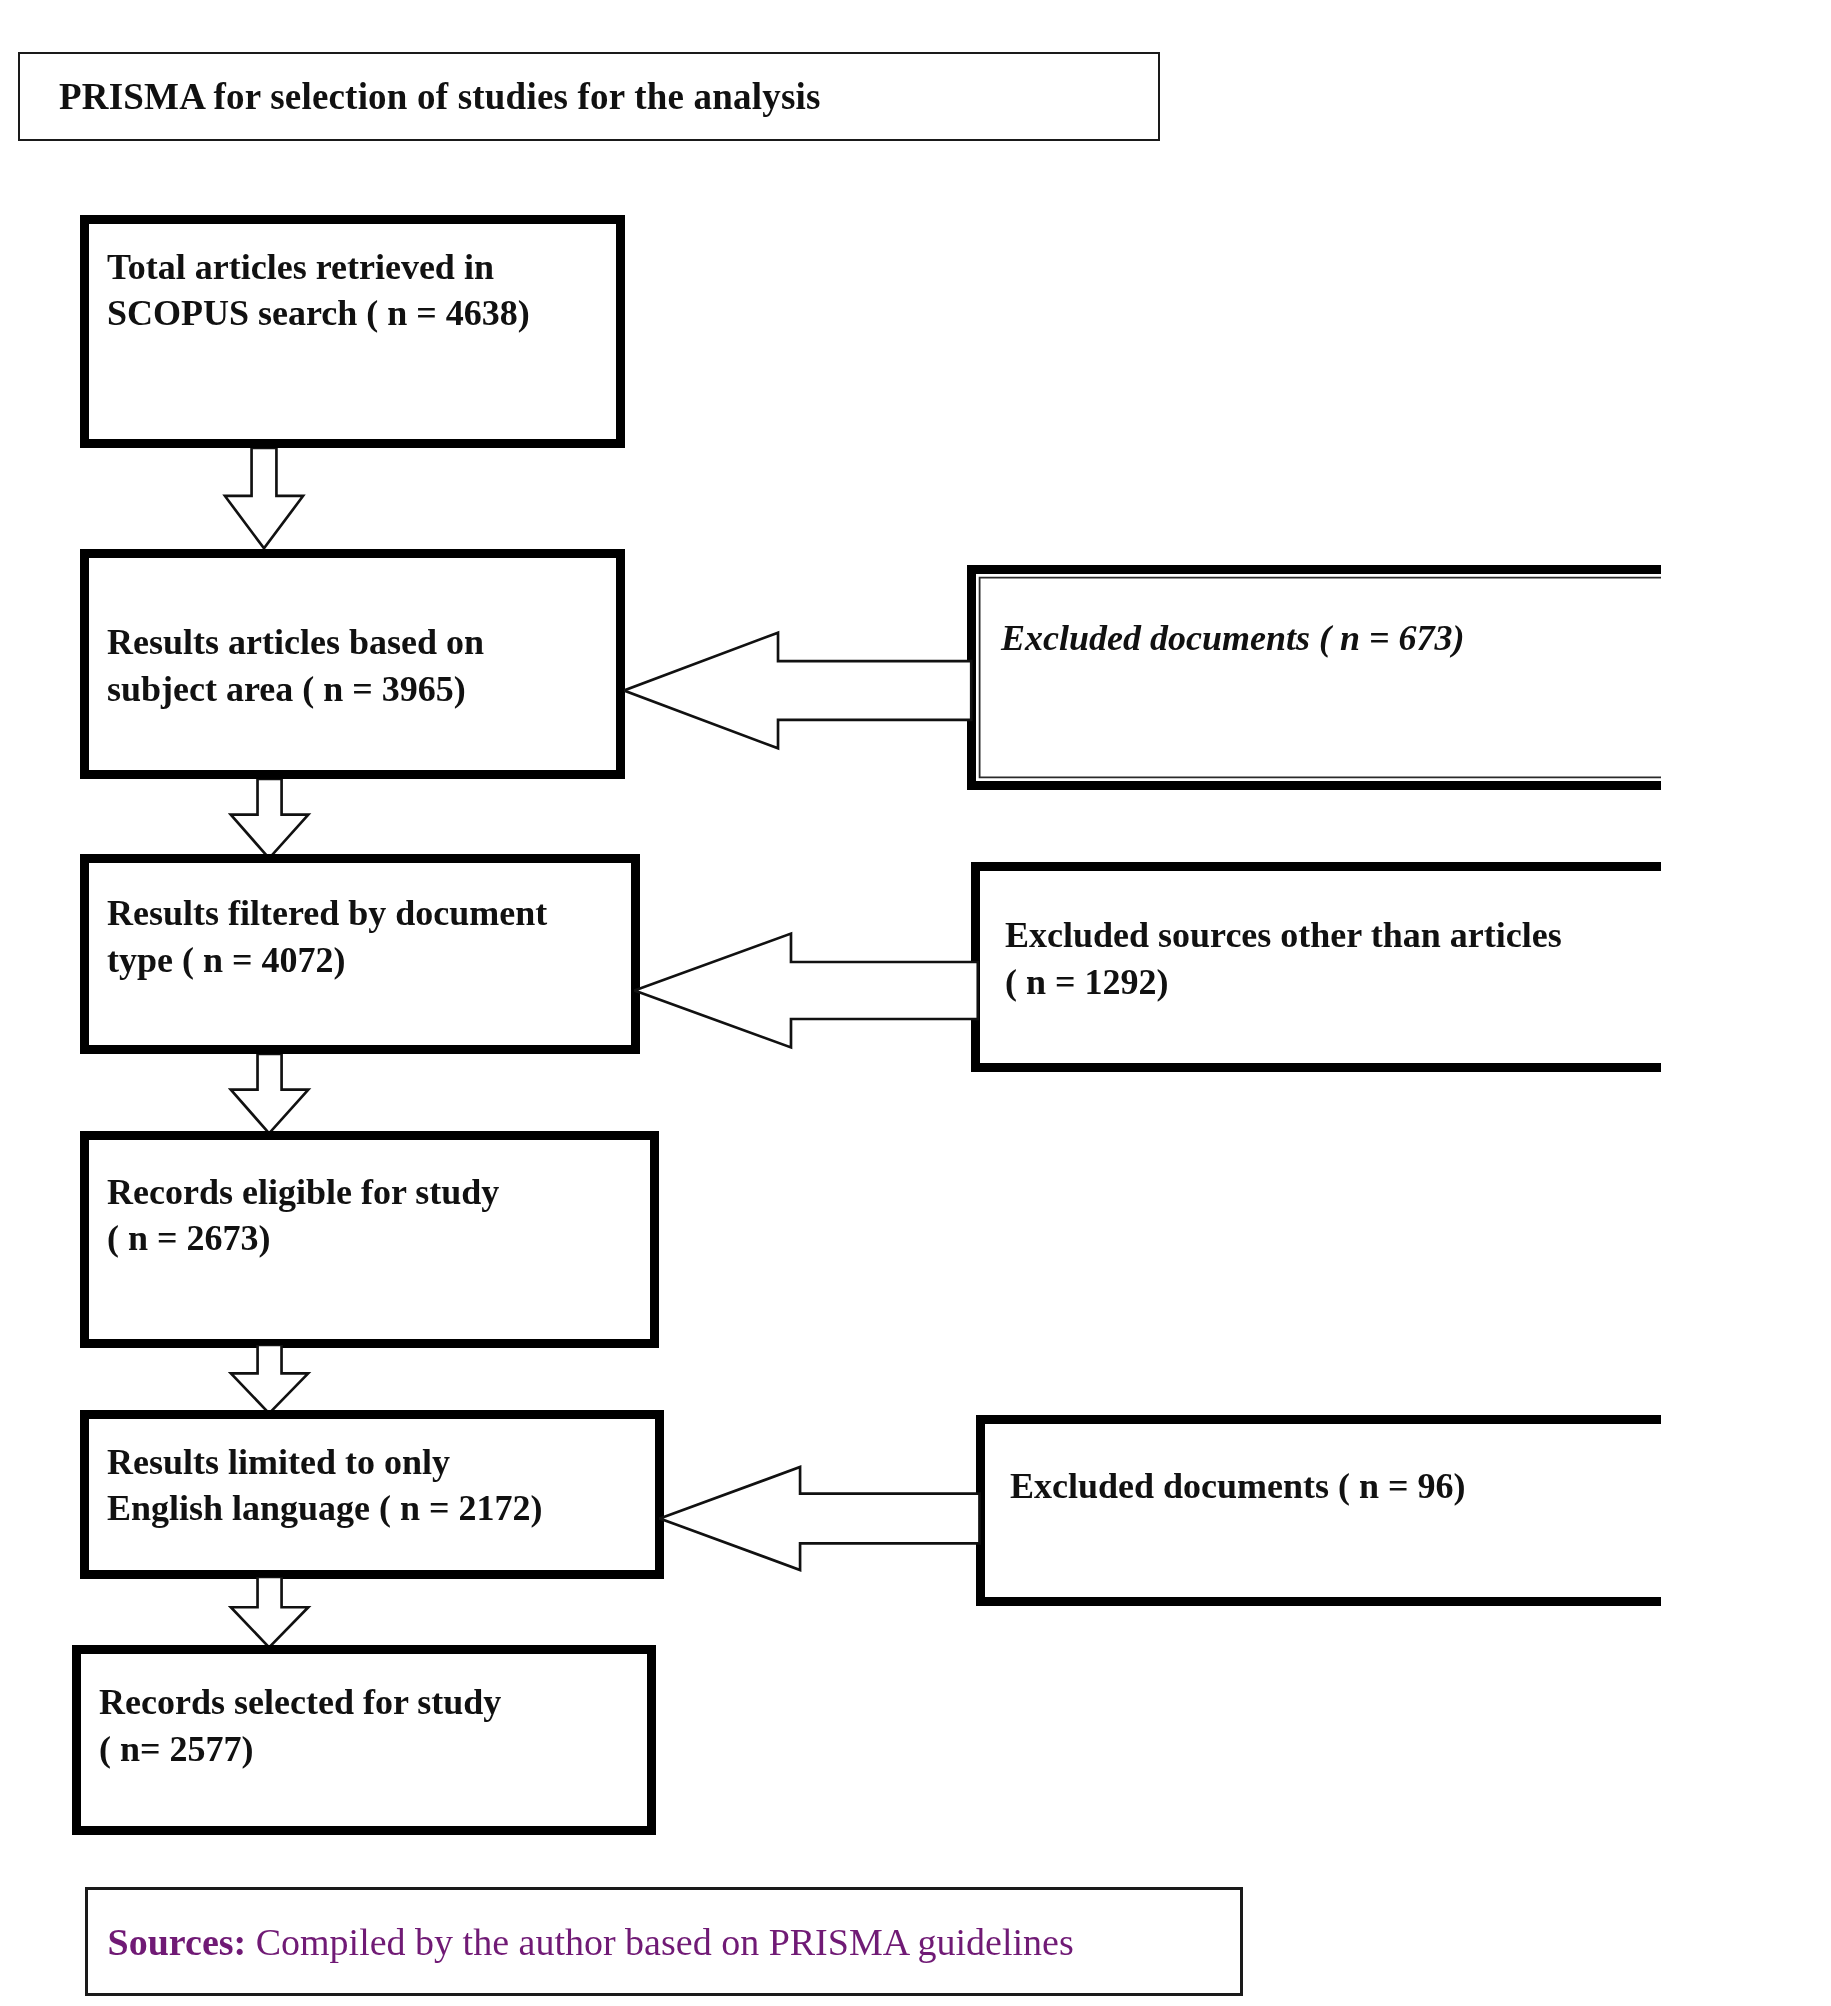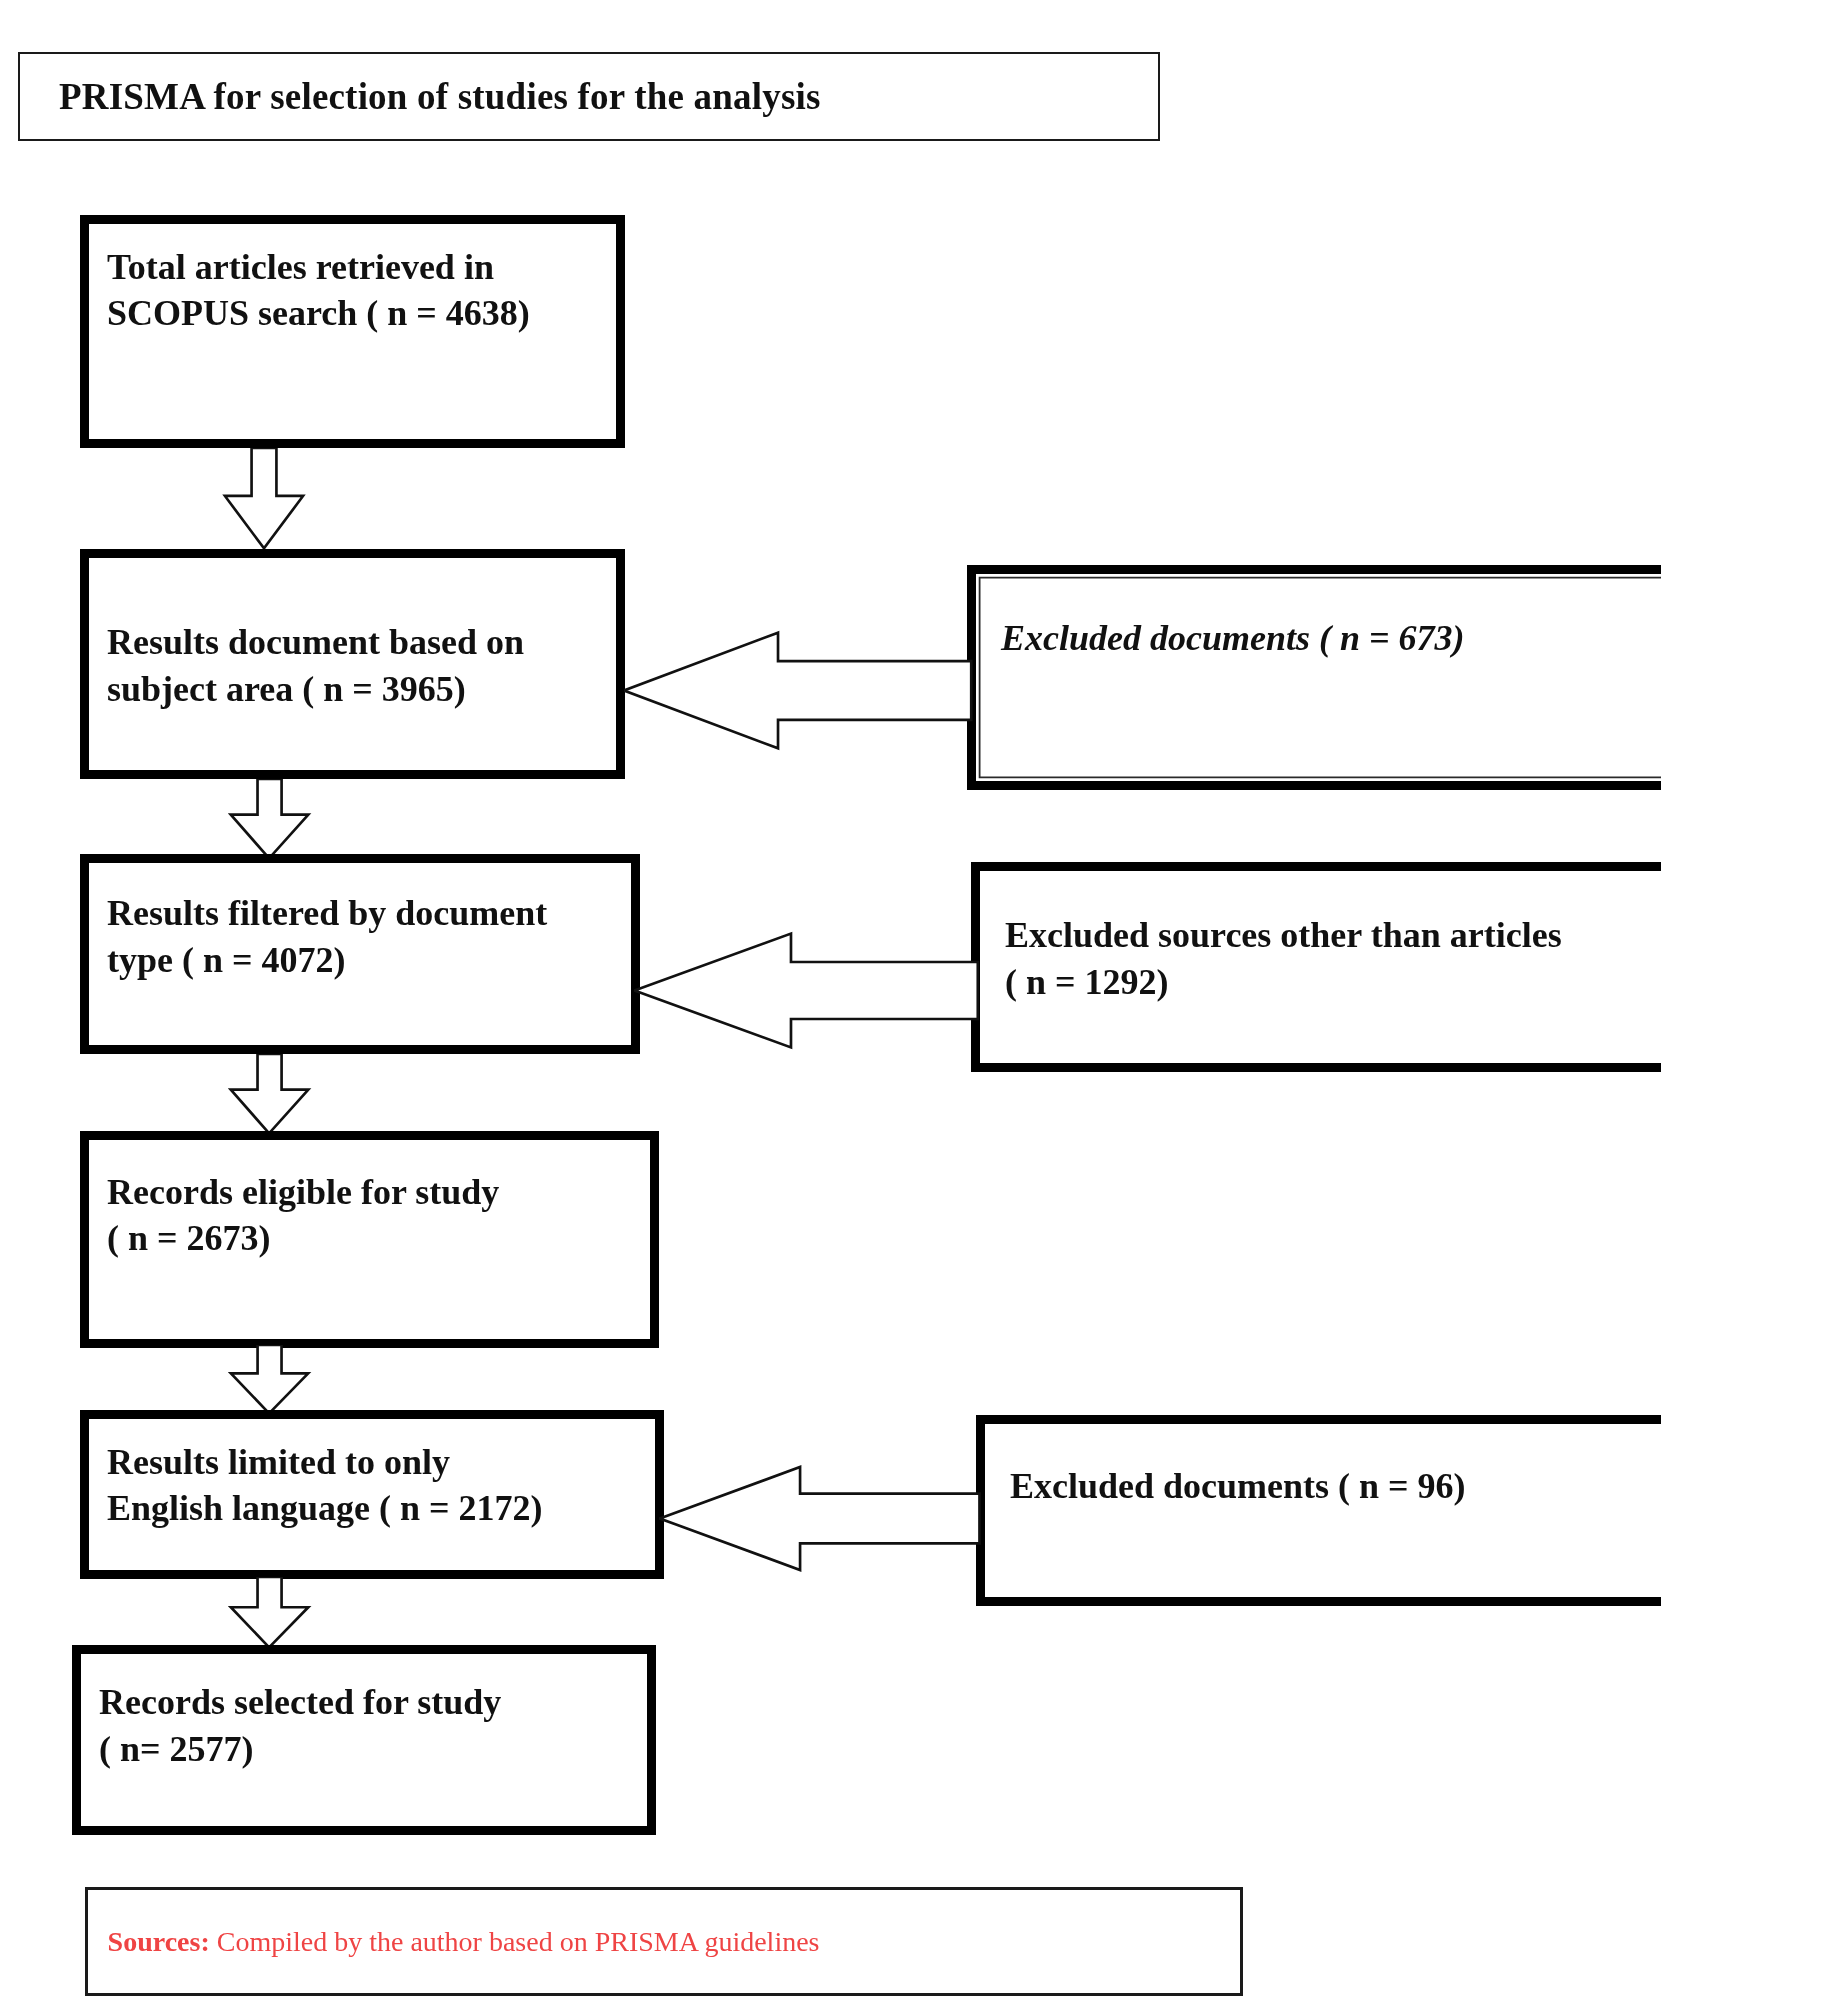--- a/index.html
+++ b/index.html
@@ -66,22 +66,22 @@
     left: 85px; top: 1864px;
     width: 1158px; height: 109px;
     border: 3.6px solid #1a1a1a;
     background: #ffffff;
   }
   .src-box .txt {
     position: absolute;
     left: 19.6px;
     top: 50%;
     transform: translateY(-50%);
-    font-size: 28px;
-    color: #ef4444;
+    font-size: 38px;
+    color: #701a75;
     white-space: nowrap;
   }
   .src-box .txt b { font-weight: bold; }
 
   
   .arrow { position: absolute; }
   .arrow svg { display: block; }
   .arrow polygon {
     fill: #ffffff;
     stroke: #111111;
@@ -106,21 +106,21 @@
   </div>
 
   <div class="arrow" style="left:221px; top:425px;">
     <svg width="86" height="103" viewBox="0 0 96 116">
       <polygon points="34,0 62,0 62,54 92,54 48,113 4,54 34,54"></polygon>
     </svg>
   </div>
 
   <div class="abs flowbox" style="left:80px; top:526px; width:545px; height:230px;">
     <div class="body" style="top:61px;">
-      <span class="ln">Results document based on</span>
+      <span class="ln">Results articles based on</span>
       <span class="ln">subject area ( n = 3965)</span>
     </div>
   </div>
 
   <div class="abs flowbox dbl" style="left:967px; top:542px; width:793px; height:225px;">
     <div class="body" style="top:41px; left:25px;">
       <span class="ln">Excluded documents ( n = 673)</span>
     </div>
   </div>
 

